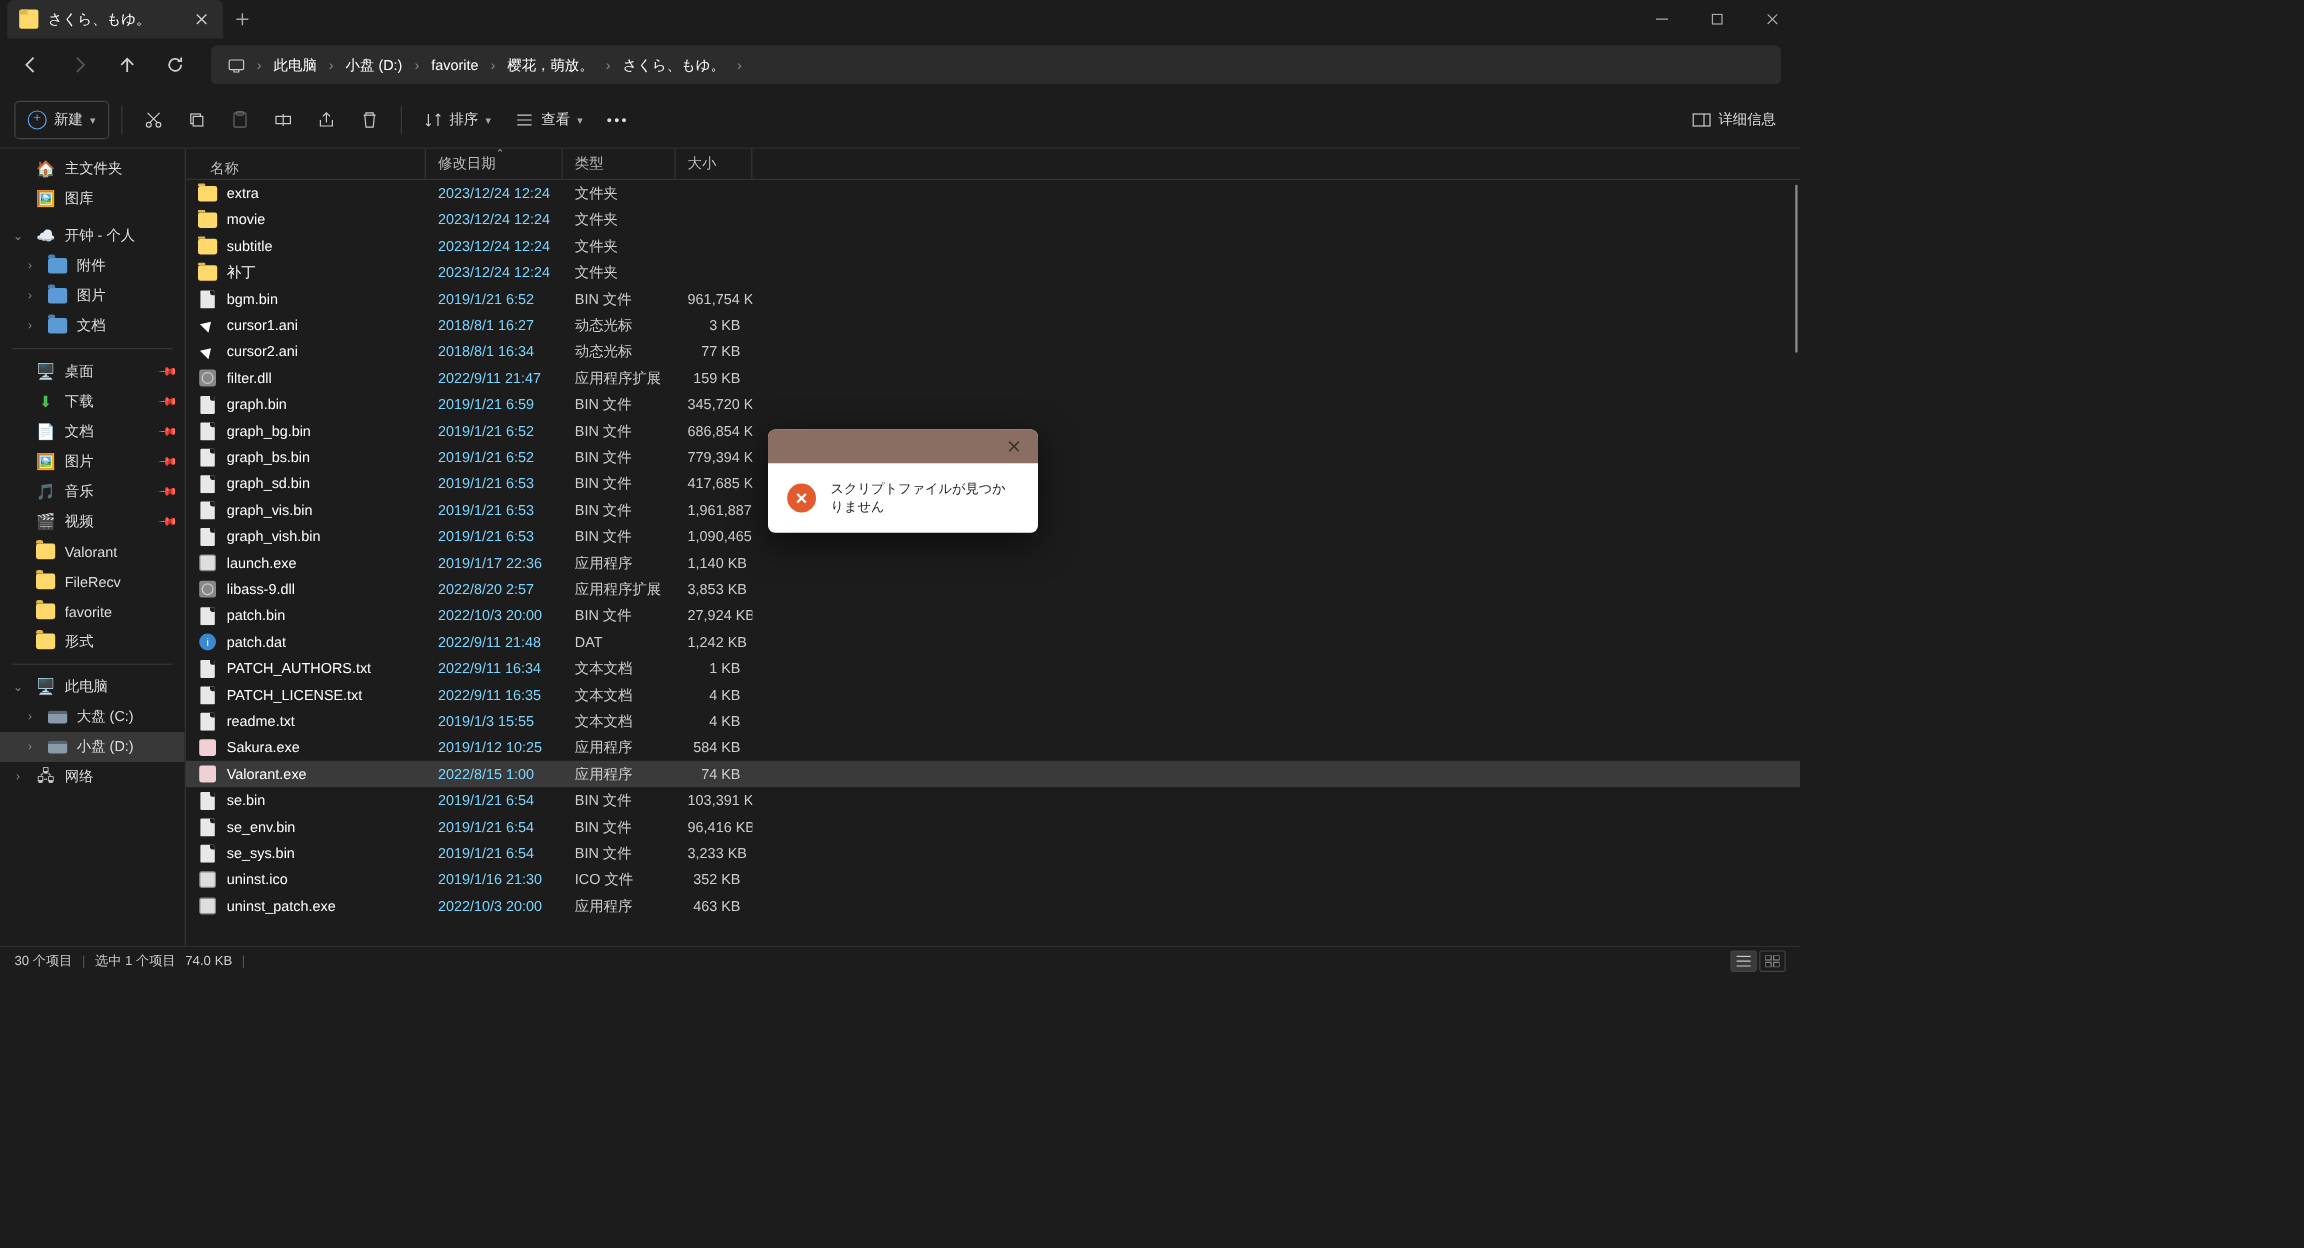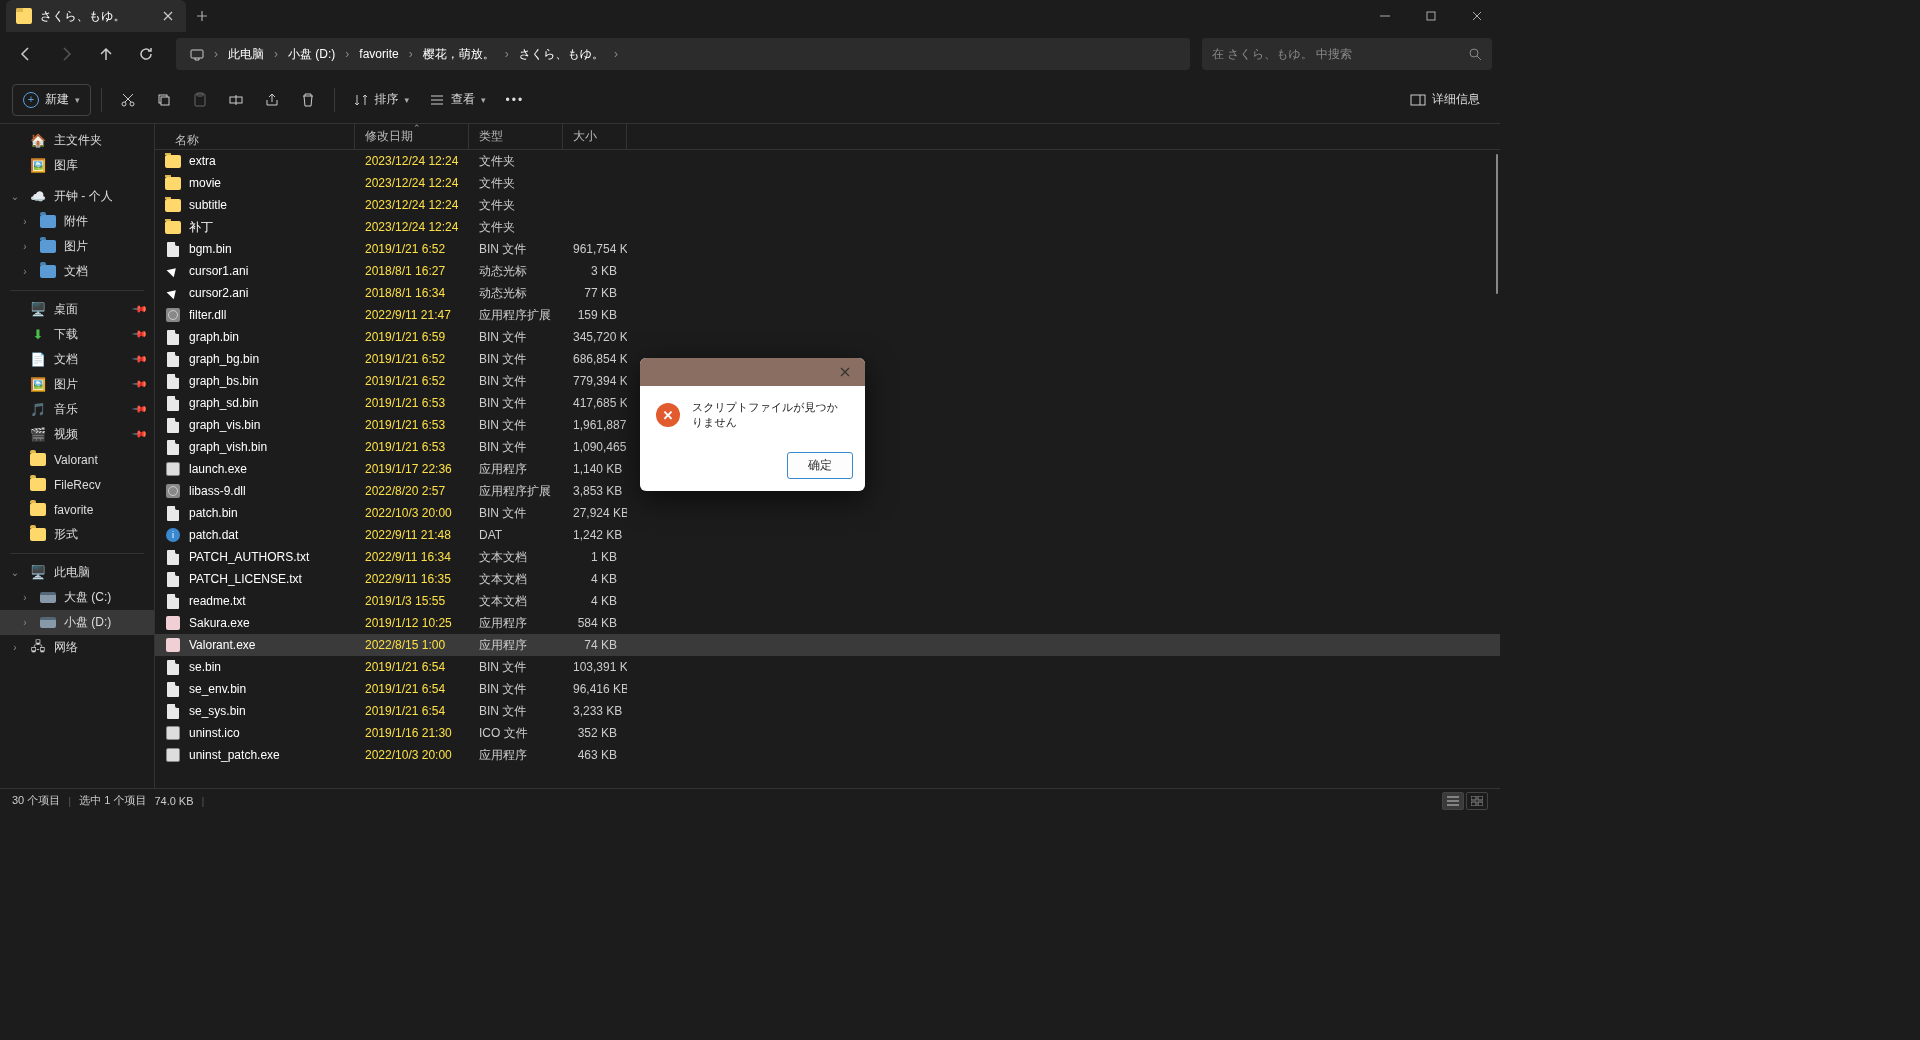--- a/index.html
+++ b/index.html
@@ -59,21 +59,21 @@
 .col.date { width: 114px; }
 .col.type { width: 94px; }
 .col.size { width: 64px; }
 .sort-ind { position: absolute; top: -1px; left: 258px; color: #999; font-size: 9px; }
 
 .file-rows { overflow-y: auto; height: calc(100% - 26px); }
 .file-row { height: 22px; display: flex; align-items: center; cursor: pointer; }
 .file-row.selected { background: #3a3a3a; }
 .cell { padding: 0 10px; white-space: nowrap; overflow: hidden; }
 .cell.name { width: 200px; display: flex; align-items: center; gap: 8px; padding-left: 10px; }
-.cell.date { width: 114px; color: #fde047; }
+.cell.date { width: 114px; color: #7dd3fc; }
 .cell.type { width: 94px; color: #ccc; }
 .cell.size { width: 64px; text-align: right; color: #ccc; }
 .file-icon { width: 16px; height: 16px; display: flex; align-items: center; justify-content: center; flex-shrink: 0; }
 .icon-file { width: 12px; height: 15px; background: #e8e8e8; border-radius: 1px; position: relative; }
 .icon-file::before { content: ""; position: absolute; top: 0; right: 0; width: 4px; height: 4px; background: #1c1c1c; border-bottom-left-radius: 2px; }
 .icon-exe { width: 14px; height: 14px; background: #ddd; border-radius: 2px; border: 1px solid #888; }
 .icon-dll { width: 14px; height: 14px; background: #888; border-radius: 2px; display: flex; align-items: center; justify-content: center; }
 .icon-dll::after { content: ""; width: 8px; height: 8px; border: 1.5px solid #ccc; border-radius: 50%; }
 .icon-cursor { width: 0; height: 0; border-left: 8px solid #fff; border-top: 5px solid transparent; border-bottom: 5px solid transparent; transform: rotate(-45deg); }
 .icon-dat { width: 14px; height: 14px; border-radius: 50%; background: #3a88d0; display: flex; align-items: center; justify-content: center; color: #fff; font-size: 9px; }
@@ -168,29 +168,20 @@
     <span class="bc-sep">›</span>
     <span class="bc-item">小盘 (D:)</span>
     <span class="bc-sep">›</span>
     <span class="bc-item">favorite</span>
     <span class="bc-sep">›</span>
     <span class="bc-item">樱花，萌放。</span>
     <span class="bc-sep">›</span>
     <span class="bc-item">さくら、もゆ。</span>
     <span class="bc-sep">›</span>
   </div>
-  <div class="search-box">
-    <span>在 さくら、もゆ。 中搜索</span>
-    <span class="s-icon">
-        <svg width="14" height="14" viewBox="0 0 14 14">
-          <circle cx="6" cy="6" r="4" stroke="#888" fill="none"></circle>
-          <path d="M9 9l4 4" stroke="#888"></path>
-        </svg>
-      </span>
-  </div>
 </div>
 
 <div class="toolbar">
   <div class="tb-btn new">
     <span class="plus-circle">+</span>
     <span>新建</span>
     <span style="font-size:9px;color:#aaa">▾</span>
   </div>
   <div class="tb-sep"></div>
   <div class="tb-btn">
@@ -765,16 +756,13 @@
     <div class="dialog-close">
       <svg width="10" height="10" viewBox="0 0 10 10">
           <path d="M1 1L9 9M9 1L1 9" stroke="#333" stroke-width="1.3"></path>
         </svg>
     </div>
   </div>
   <div class="dialog-body">
     <div class="dialog-icon">✕</div>
     <span>スクリプトファイルが見つかりません</span>
   </div>
-  <div class="dialog-buttons">
-    <button class="dialog-btn">确定</button>
-  </div>
 </div>
 
 </body></html>

